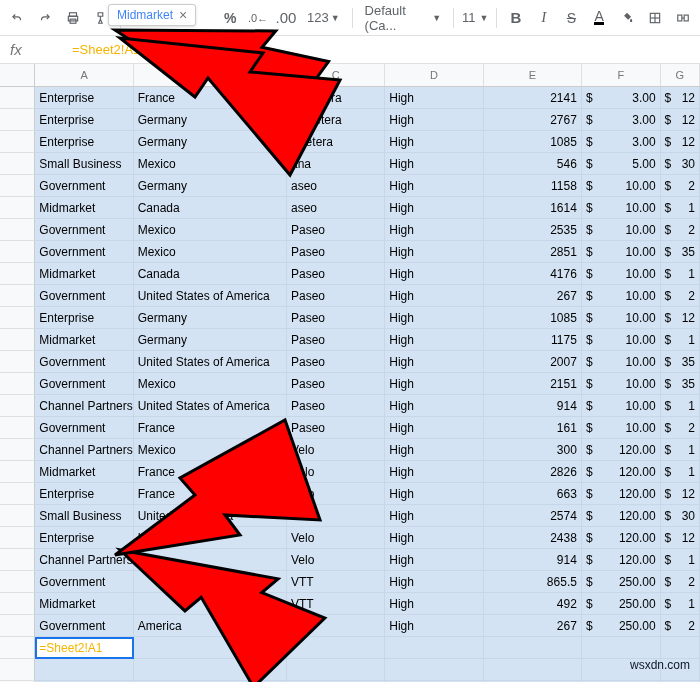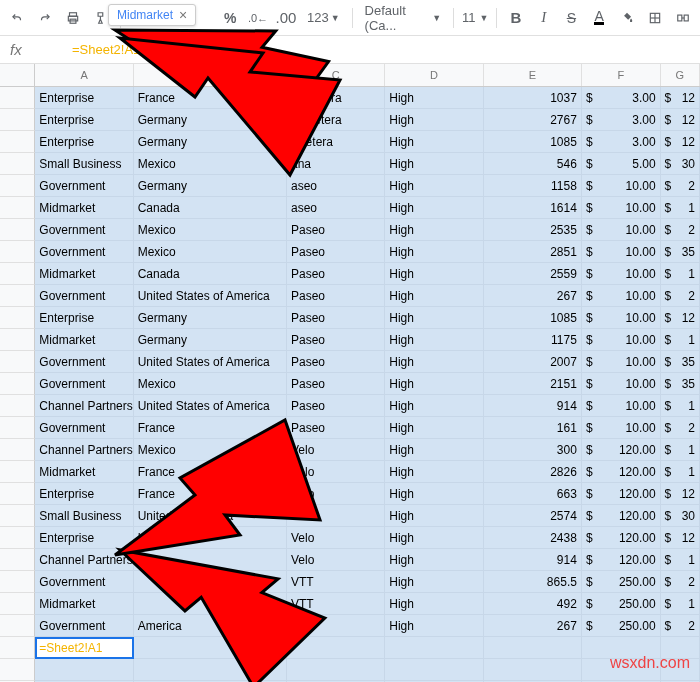--- a/index.html
+++ b/index.html
@@ -88,21 +88,21 @@
   
   .formula-cell {
     background:#fff !important; color:#F4B400;
     outline:2px solid #1a73e8; outline-offset:-2px; z-index:2;
     font-size:12px;
   }
   
   .overlay { position:absolute; top:0; left:0; pointer-events:none; }
   .watermark {
     position:absolute; bottom:10px; right:10px;
-    font-size:16px; color:#ef4444;
+    font-size:12px; color:#0f172a;
   }
   
   .cur { display:flex; justify-content:space-between; width:100%;}
 </style>
 </head>
 <body>
 
 <div class="toolbar">
   <button class="tool-btn">
       <svg viewBox="0 0 24 24" fill="none" stroke="currentColor" stroke-width="2">
@@ -199,21 +199,21 @@
     <div class="colh wF">F</div>
     <div class="colh wG">G</div>
   </div>
   <div class="rows" id="rows">
       <div class="row">
         <div class="rowh"></div>
         <div class="cell wA">Enterprise</div>
         <div class="cell wB">France</div>
         <div class="cell wC">Carretera</div>
         <div class="cell wD">High</div>
-        <div class="cell wE num">1037</div>
+        <div class="cell wE num">2141</div>
         <div class="cell wF num">
           <span class="cur">
             <span>$</span>
             <span>3.00</span>
           </span>
         </div>
         <div class="cell wG">
           <span class="cur">
             <span>$</span>
             <span>12</span>
@@ -359,21 +359,21 @@
             <span>35</span>
           </span>
         </div>
       </div>
       <div class="row">
         <div class="rowh"></div>
         <div class="cell wA">Midmarket</div>
         <div class="cell wB">Canada</div>
         <div class="cell wC">Paseo</div>
         <div class="cell wD">High</div>
-        <div class="cell wE num">2559</div>
+        <div class="cell wE num">4176</div>
         <div class="cell wF num">
           <span class="cur">
             <span>$</span>
             <span>10.00</span>
           </span>
         </div>
         <div class="cell wG">
           <span class="cur">
             <span>$</span>
             <span>1</span>

